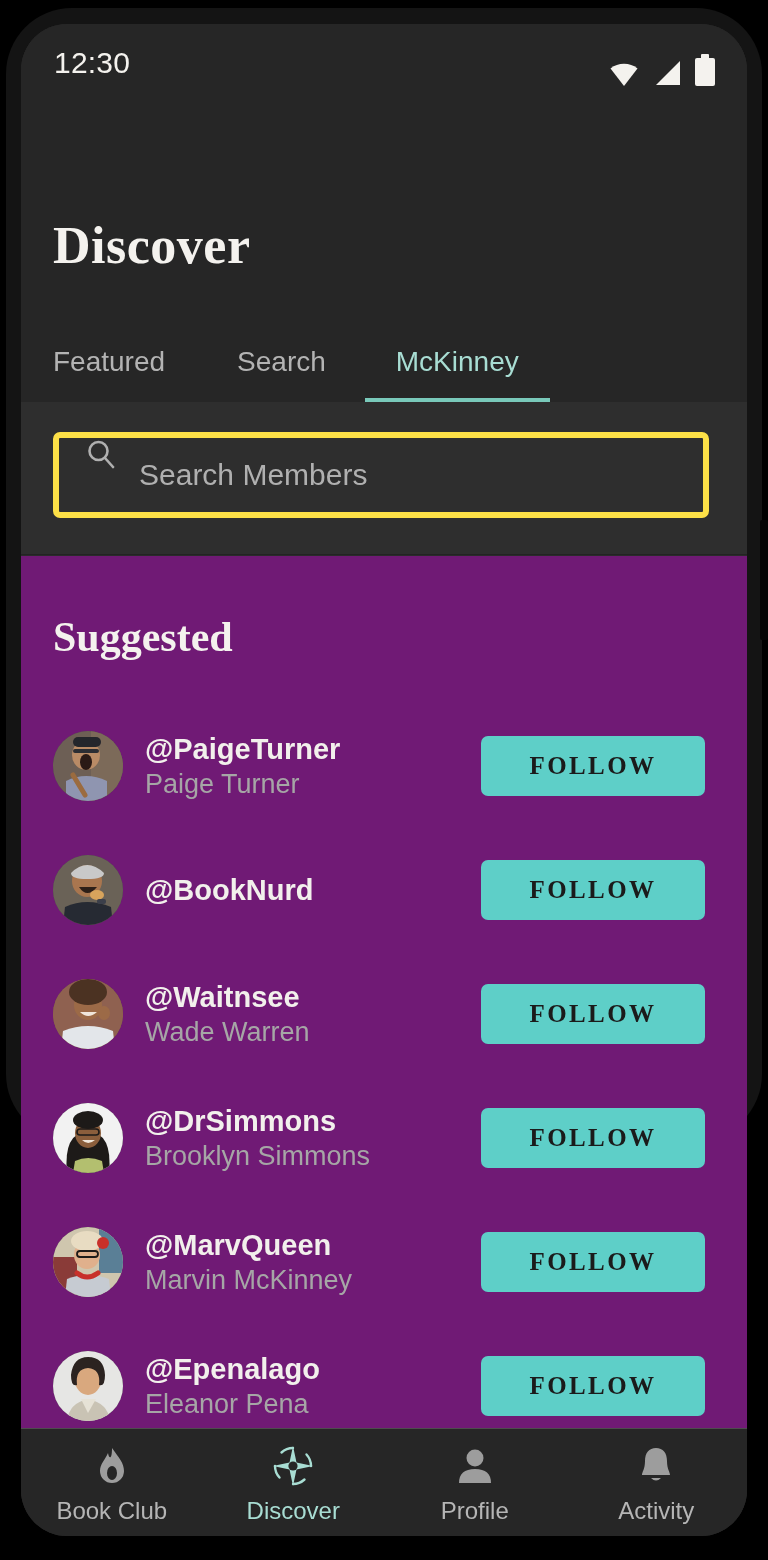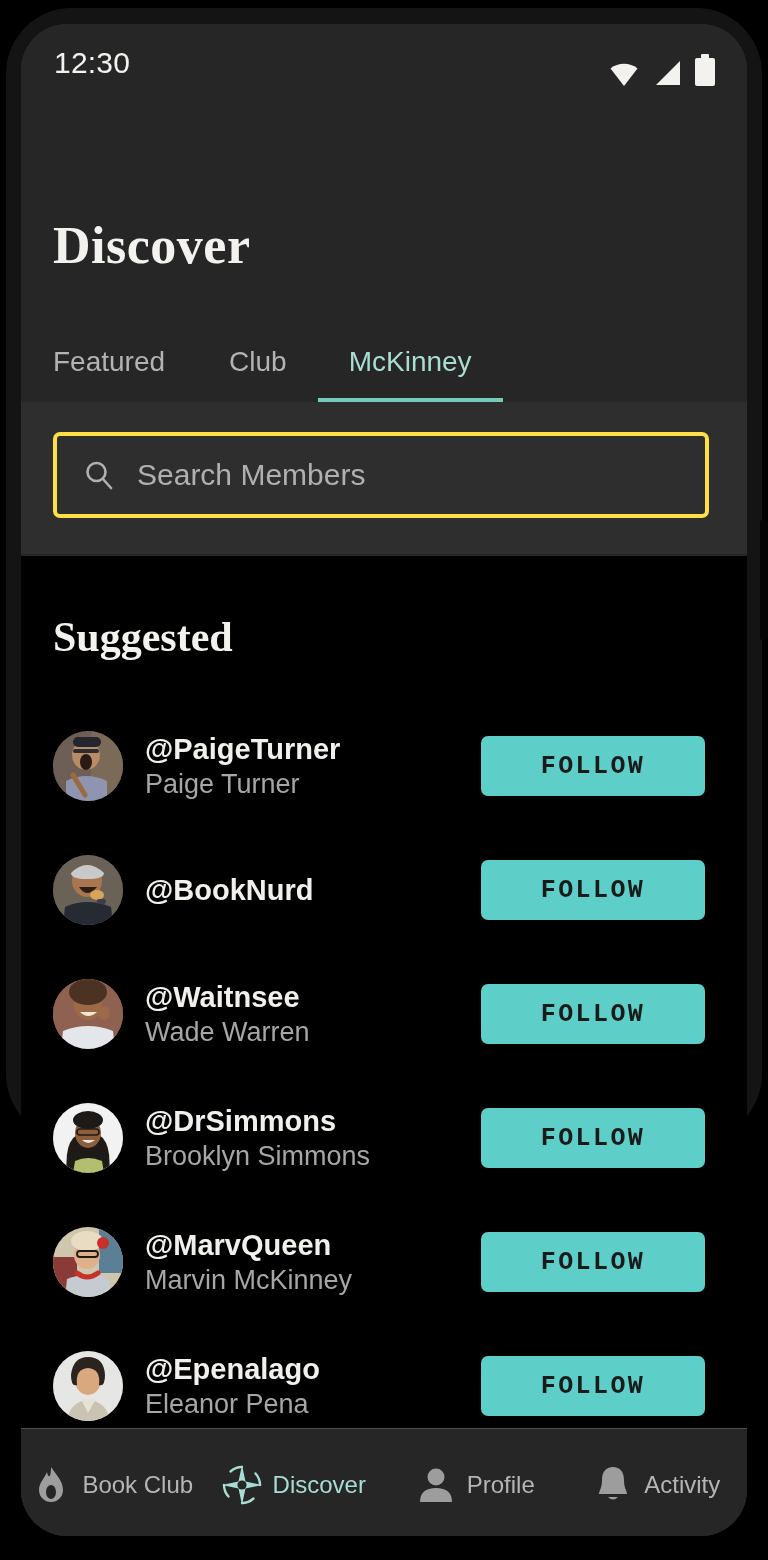--- a/index.html
+++ b/index.html
@@ -72,21 +72,21 @@
     background:#262626;
   }
   .page-title{
     position:absolute; left:32px; top:100px;
     font-family:"Liberation Serif", serif;
     font-weight:700; font-size:52px; color:#f4f2ee;
     letter-spacing:0.5px; line-height:1;
   }
   .tabs{
     position:absolute; left:0; bottom:0; width:100%; height:86px;
-    display:flex; align-items:flex-start; padding-left:32px; gap:0;
+    display:flex; align-items:flex-start; padding-left:32px; gap:8px;
   }
   .tab{
     position:relative;
     padding:6px 31px 0 31px;
     font-size:28px; color:#b3b3b3;
     background:none; border:none; cursor:pointer;
     font-family:"Liberation Sans", sans-serif;
     height:86px;
   }
   .tab:first-child{ padding-left:0; padding-right:33px; }
@@ -99,36 +99,36 @@
 
   
   .search-section{
     position:absolute; left:0; top:378px; width:100%; height:153px;
     background:#2e2e2e;
     border-bottom:1px solid #232323;
   }
   .search-box{
     position:absolute; left:32px; top:30px;
     width:656px; height:86px;
-    border:4px solid #fde047; border-radius:7px;
-    display:flex; align-items:center; padding:0 26px;
+    border:6px solid #fde047; border-radius:7px;
+    display:flex; padding:0 26px;
     background:transparent;
   }
   .search-icon{ width:32px; height:32px; flex:0 0 32px; margin-right:22px; }
   .search-input{
     flex:1; background:none; border:none; outline:none;
     color:#cfcfcf; font-size:30px;
     font-family:"Liberation Sans", sans-serif;
   }
   .search-input::placeholder{ color:#b0b0b0; opacity:1; }
 
   
   .list-area{
     position:absolute; left:0; top:532px; right:0; bottom:108px;
-    background:#000000; overflow:hidden;
+    background:#701a75; overflow:hidden;
   }
   .section-title{
     position:absolute; left:32px; top:60px;
     font-family:"Liberation Serif", serif;
     font-weight:700; font-size:42px; color:#f4f2ee;
     line-height:1;
   }
   .member-list{
     position:absolute; left:0; top:148px; right:10px;
   }
@@ -153,33 +153,33 @@
   .member-name{
     font-size:27px; color:#a6a6a6; line-height:1.2;
     margin-top:2px; white-space:nowrap;
   }
   .follow-button{
     flex:0 0 auto;
     width:224px; height:60px;
     background:#5ecfc8; color:#1b1b1b;
     border:none; border-radius:7px;
     font-size:25px; font-weight:700; letter-spacing:2.4px;
-    font-family:Liberation Mono, monospace;
+    font-family:Liberation Serif, serif;
     cursor:pointer;
   }
 
   
   .bottom-nav{
     position:absolute; left:0; bottom:0; width:100%; height:108px;
     background:#262626;
     border-top:1px solid #4d4d4d;
     display:flex;
   }
   .nav-item{
-    flex:1; display:flex; flex-direction:row;
+    flex:1; display:flex; flex-direction:column;
     align-items:center; justify-content:center;
     gap:10px; cursor:pointer; padding-top:4px;
   }
   .nav-icon{ width:42px; height:42px; display:block; }
   .nav-label{ font-size:24px; color:#b5b5b5; }
   .nav-item.active .nav-label{ color:#a8ddd3; }
 </style>
 </head>
 <body>
 
@@ -210,21 +210,21 @@
     </div>
 
     <div class="header">
       <div class="page-title">Discover</div>
       <div class="tabs">
         <button class="tab">
           <span>Featured</span>
           
         </button>
         <button class="tab">
-          <span>Club</span>
+          <span>Search</span>
           
         </button>
         <button class="tab active">
           <span>McKinney</span>
           <span class="tab-underline"></span>
         </button>
       </div>
     </div>
 
     <div class="search-section">

